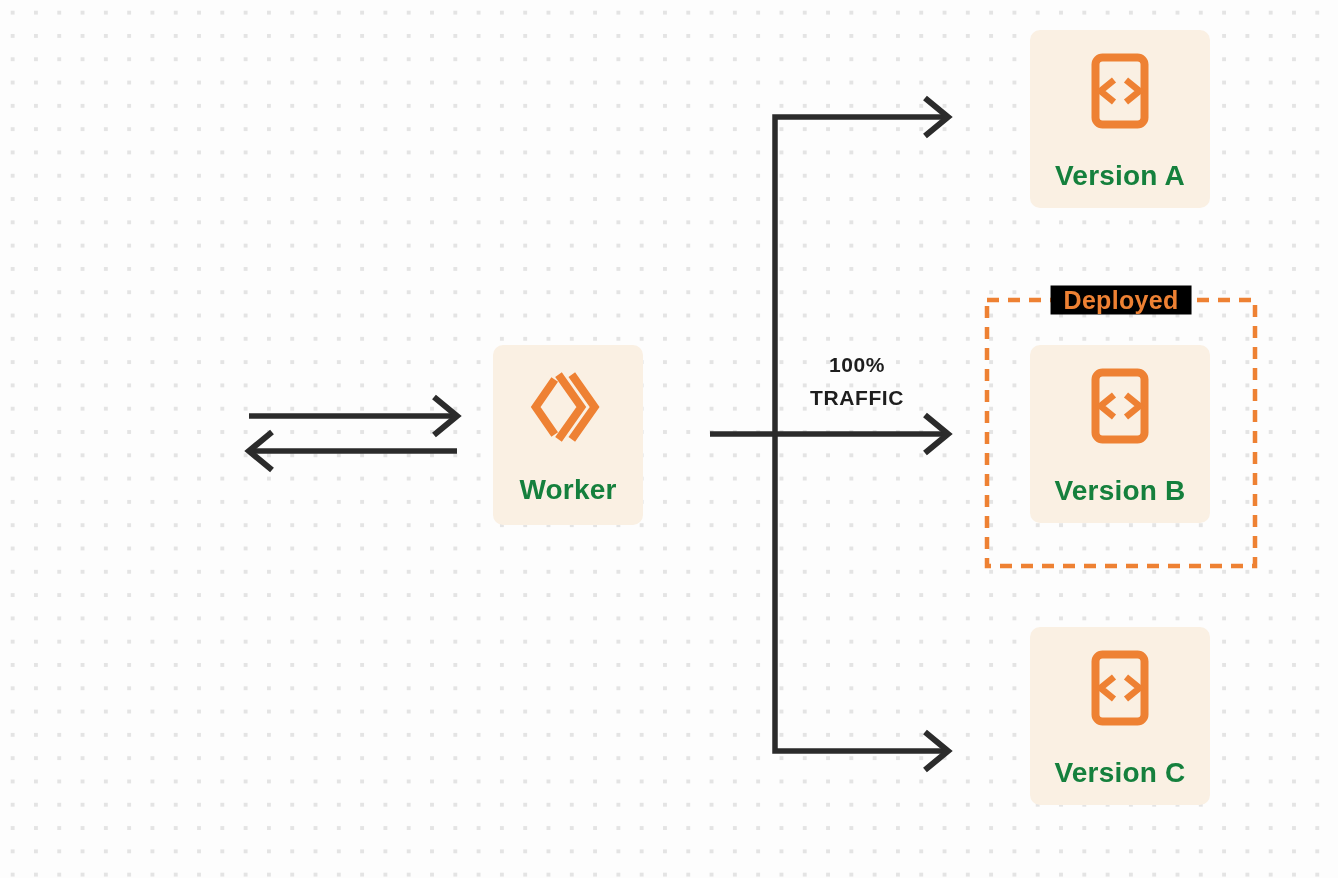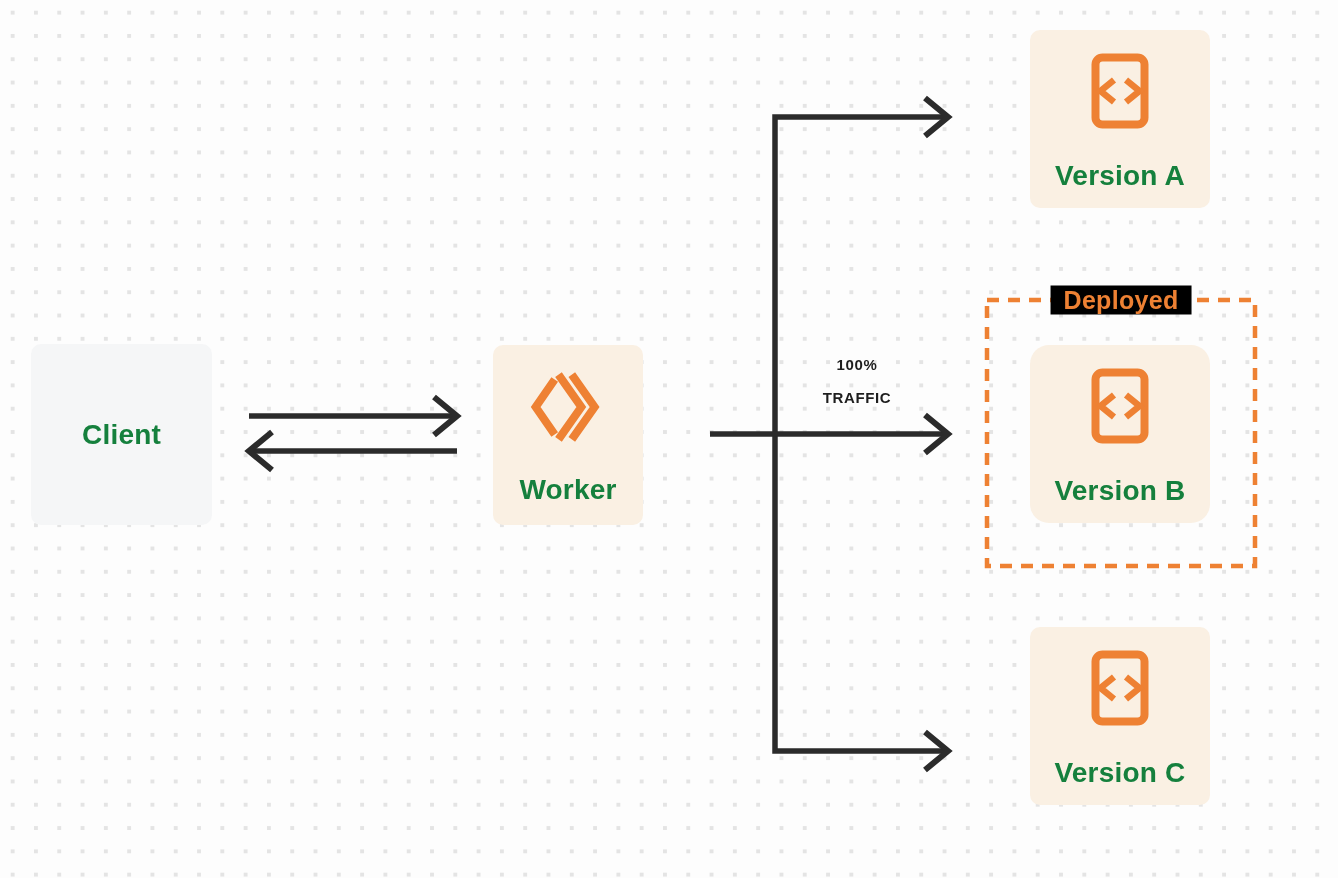--- a/index.html
+++ b/index.html
@@ -63,21 +63,21 @@
   .version-node {
     left: 1030px;
     width: 180px;
     height: 178px;
     background: #faf0e3;
     padding-top: 23px;
     box-sizing: border-box;
     gap: 28px;
   }
   .version-a { top: 30px; }
-  .version-b { top: 345px; border-radius: 19px; }
+  .version-b { top: 345px; }
   .version-c { top: 627px; }
   .deployed-label {
     position: absolute;
     z-index: 3;
     left: 1121px;
     top: 300px;
     transform: translate(-50%, -50%);
     background: #000000;
     padding: 0 13px;
     font-weight: 700;
@@ -87,21 +87,21 @@
     white-space: nowrap;
   }
   .traffic-label {
     position: absolute;
     z-index: 2;
     left: 857px;
     top: 381px;
     transform: translate(-50%, -50%);
     text-align: center;
     font-weight: 700;
-    font-size: 15px;
+    font-size: 21px;
     line-height: 33px;
     color: #1e1e1e;
     letter-spacing: 0.6px;
     white-space: nowrap;
   }
 </style>
 </head>
 <body>
 
 <svg class="wires" width="1338" height="878" viewBox="0 0 1338 878">
@@ -127,23 +127,20 @@
       <path d="M925 415 L948 434 L925 453"></path>
       <path d="M925 732 L948 751 L925 770"></path>
     </g>
   </g>
 
   <rect x="987" y="300" width="268" height="266" fill="none" stroke="#ee8133" stroke-width="4.5" stroke-dasharray="12 9"></rect>
 </svg>
 
 <div class="layer">
 
-  <div class="node client-node">
-    <div class="node-label">Client</div>
-  </div>
 
   <div class="node worker-node">
     <span>
       <svg width="76" height="76" viewBox="0 0 80 80" fill="none">
         <g stroke="#ee8133" stroke-width="8.5" stroke-linecap="butt" stroke-linejoin="miter">
           <path d="M26 11 L6 40 L26 69"></path>
           <path d="M30 6 L54 40 L30 74"></path>
           <path d="M44 6 L68 40 L44 74"></path>
         </g>
       </svg>

